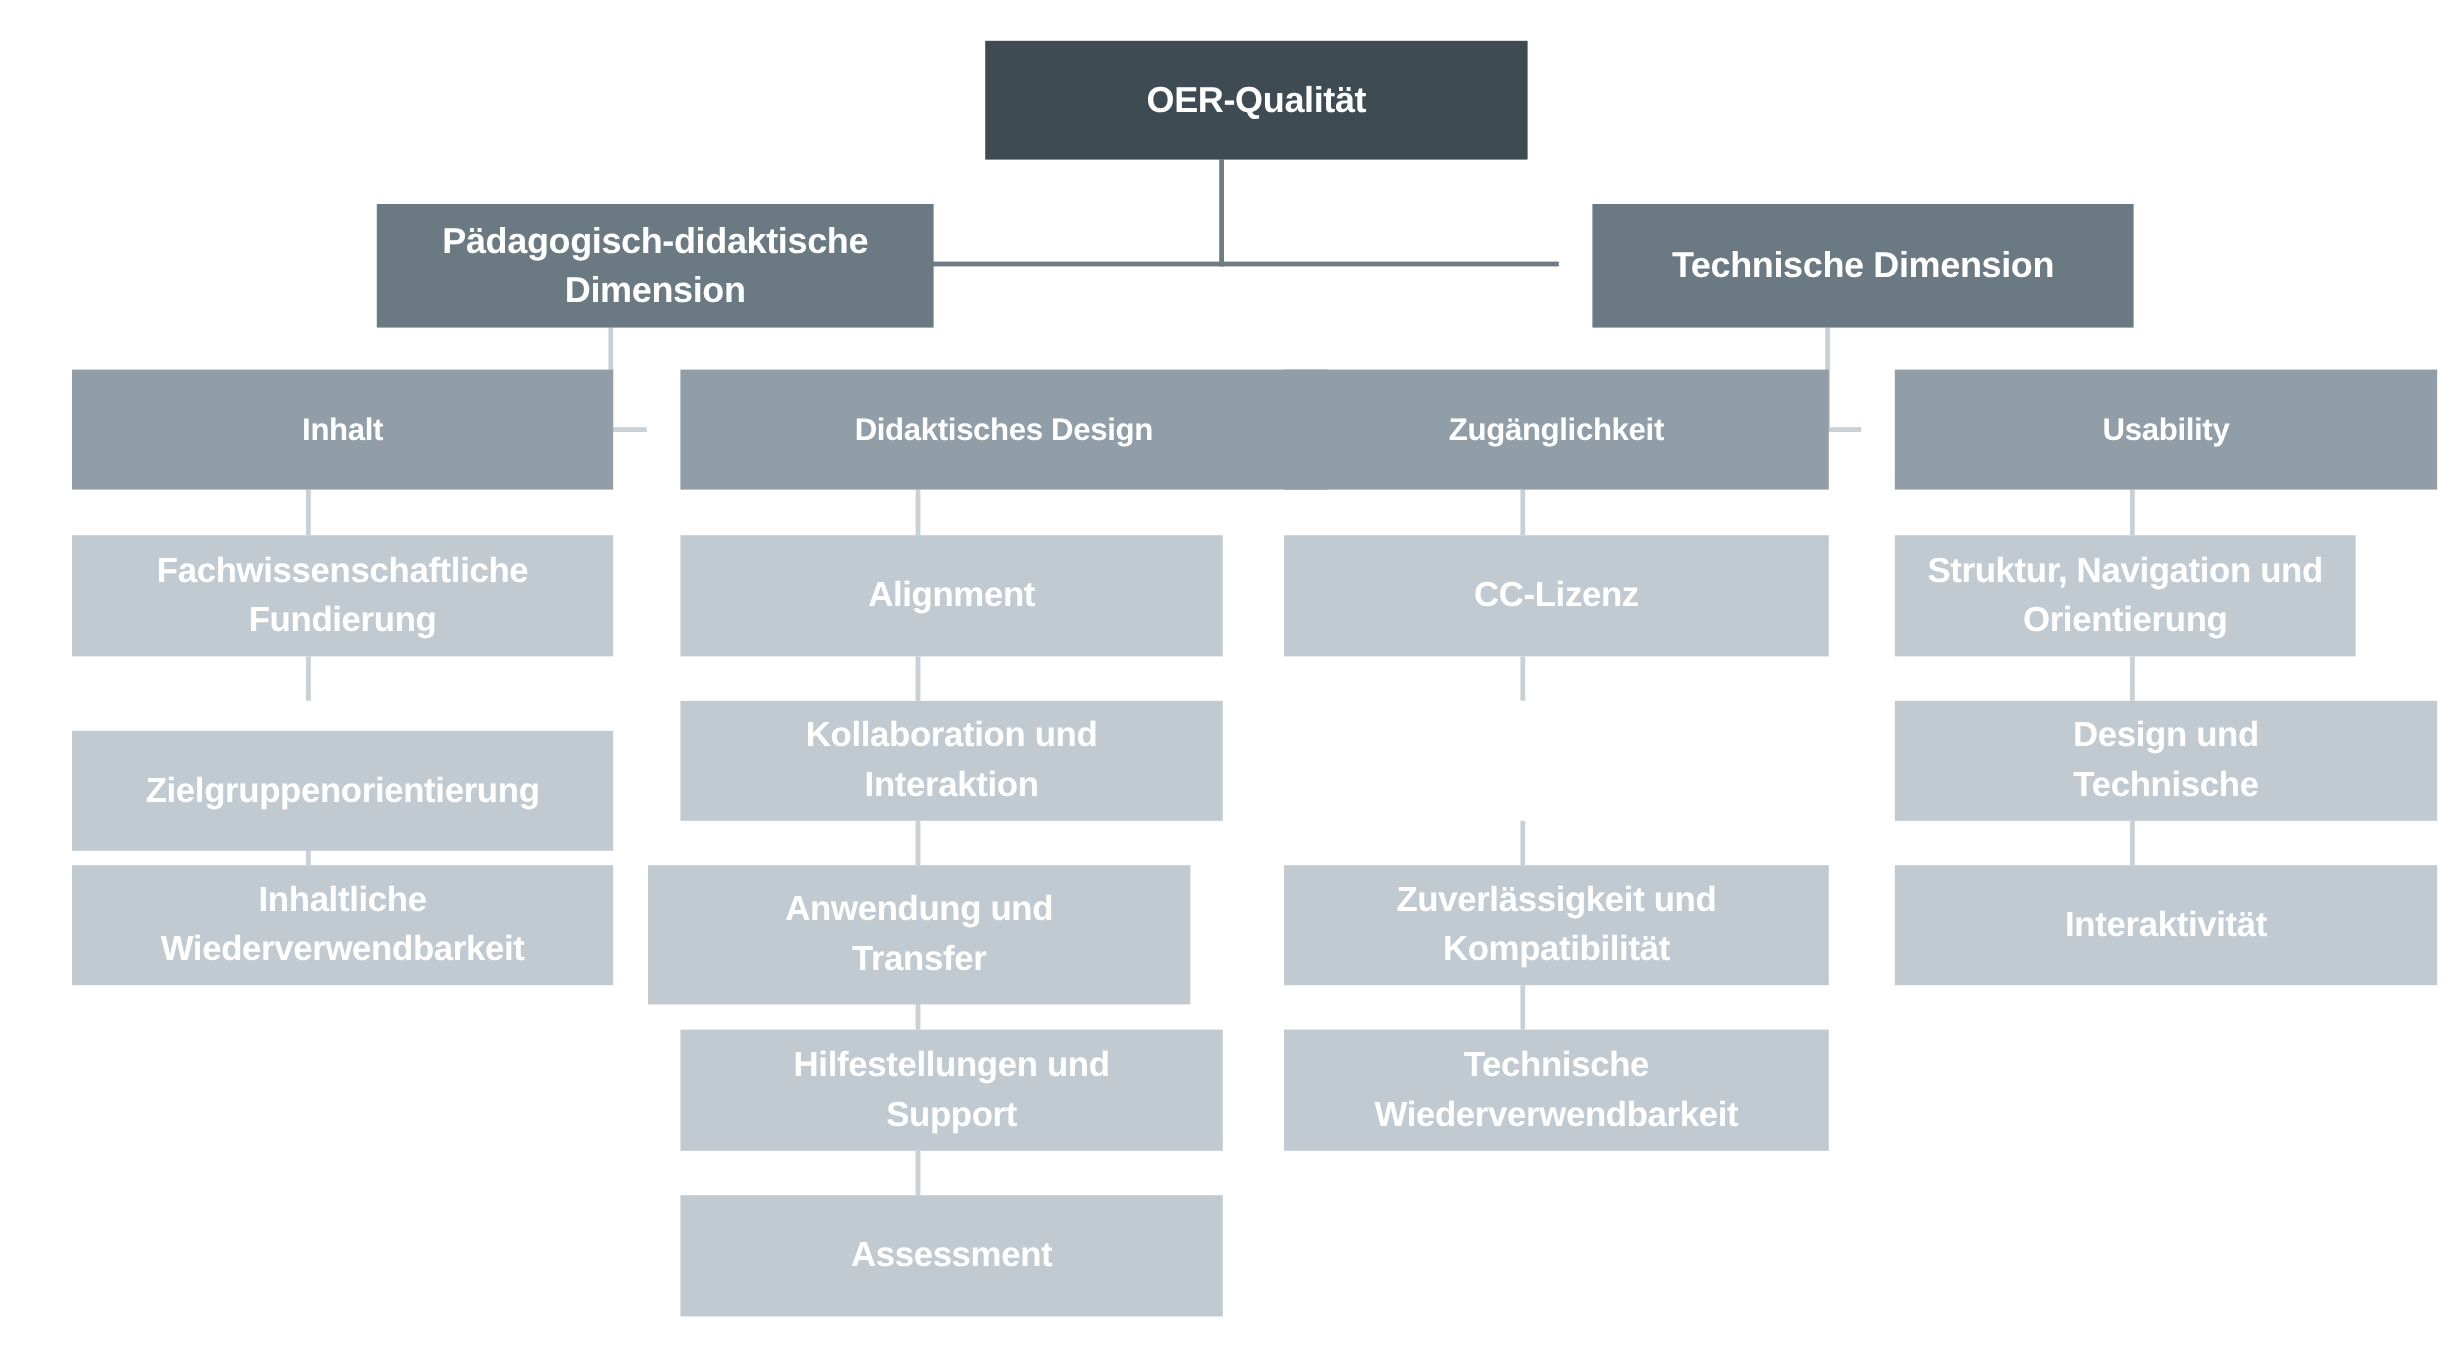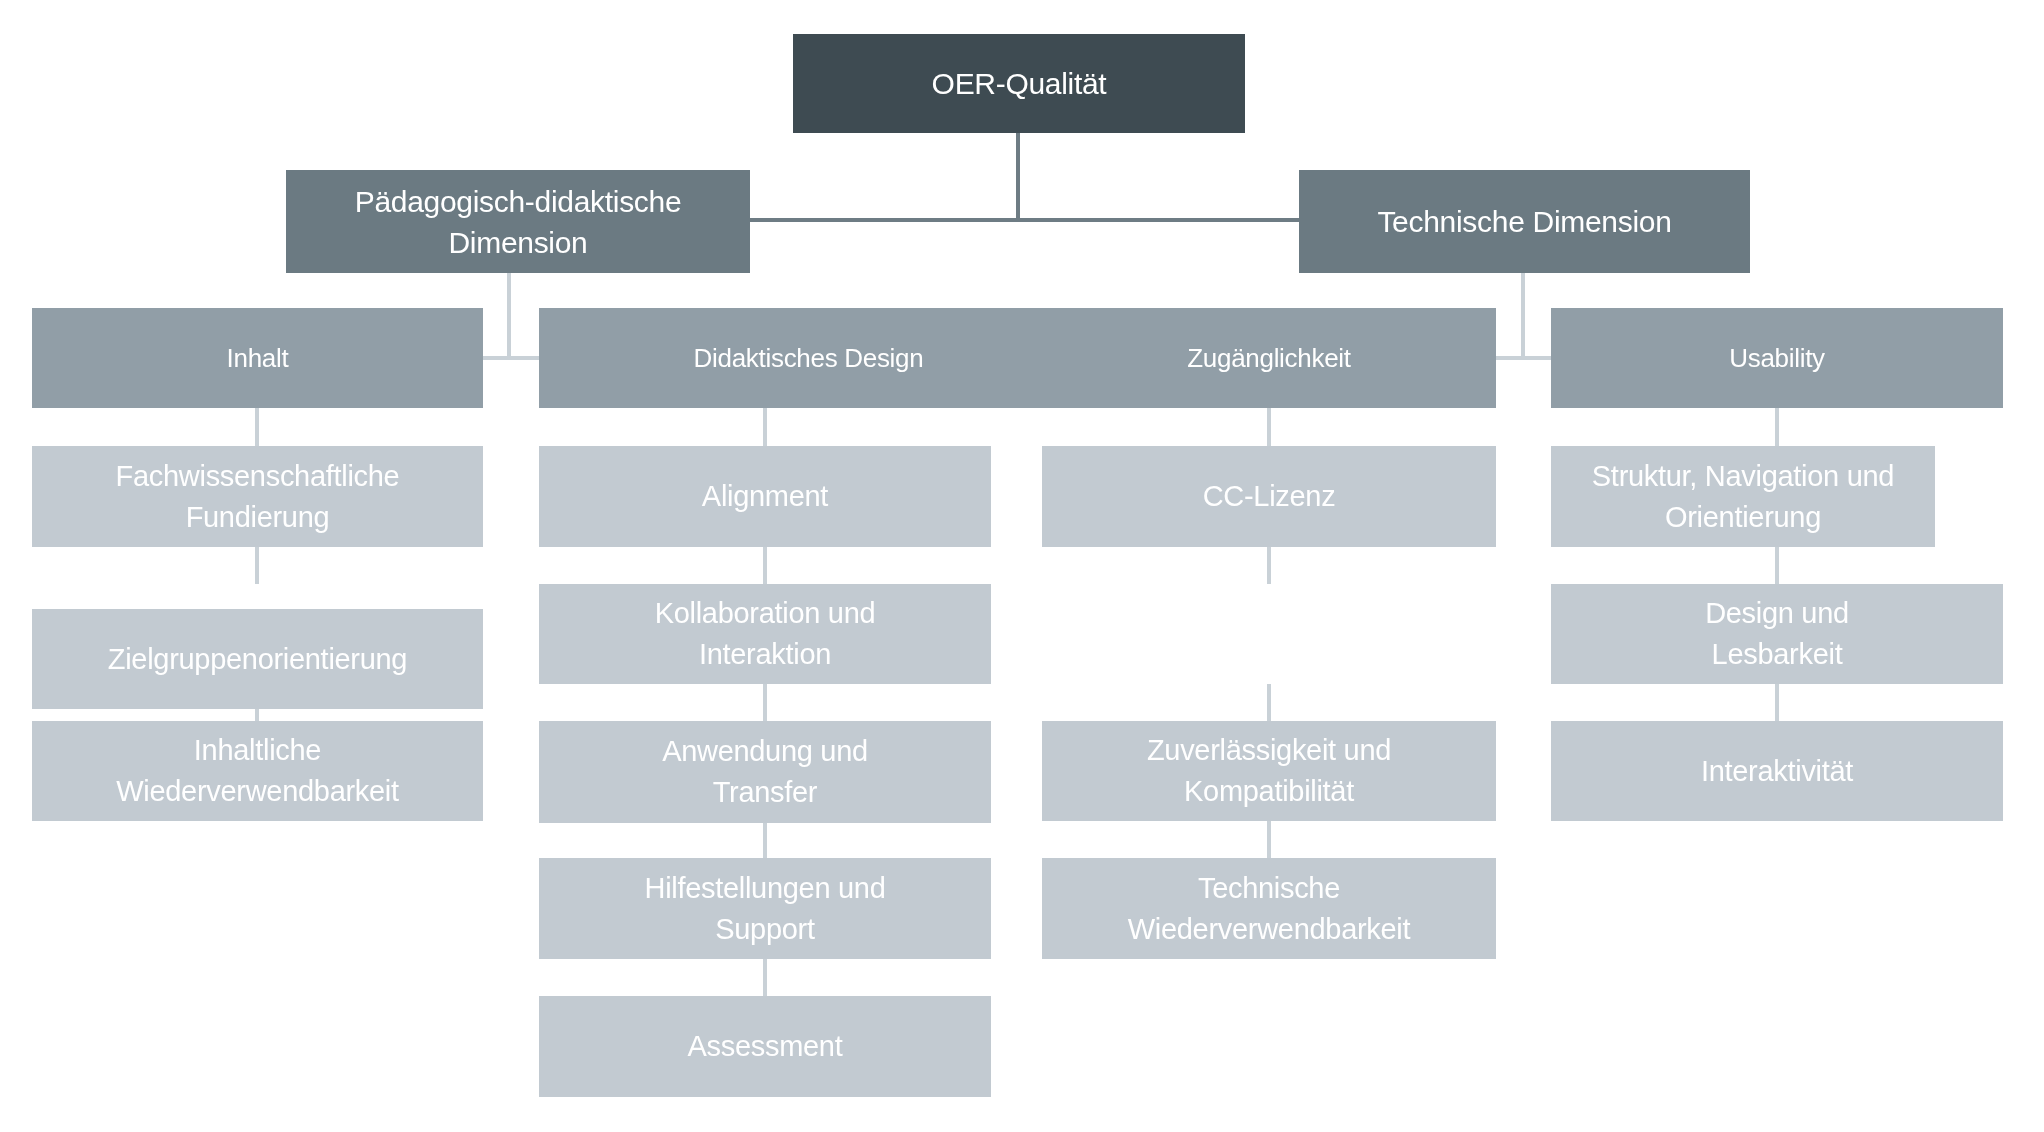--- a/index.html
+++ b/index.html
@@ -19,26 +19,27 @@
     width:2044px;height:1132px;
     background:var(--background);
     font-family:"Liberation Sans", sans-serif;
     overflow:hidden;
   }
   .box{
     position:absolute;
     display:flex;align-items:center;justify-content:center;
     text-align:center;
     color:var(--text);
-    font-weight:normal;
+    font-weight:bold;
     white-space:pre-line;
     line-height:41px;
     letter-spacing:-0.3px;
     padding:0 6px;
     box-sizing:border-box;
+    margin-left:28px;
   }
   .lvl1{background:var(--root-fill);font-size:30px;}
   .lvl2{background:var(--dimension-fill);font-size:30px;}
   .lvl3{background:var(--category-fill);font-size:26px;}
   .lvl4{background:var(--item-fill);font-size:29px;}
   .line{position:absolute;}
   .dark{background:var(--connector-dark);}
   .light{background:var(--connector-light);}
 </style>
 </head>
@@ -86,31 +87,31 @@
 
   <div class="box lvl4" style="left:32px;top:446px;width:451px;height:101px">Fachwissenschaftliche
 Fundierung</div>
   <div class="box lvl4" style="left:32px;top:609px;width:451px;height:100px">Zielgruppenorientierung</div>
   <div class="box lvl4" style="left:32px;top:721px;width:451px;height:100px">Inhaltliche
 Wiederverwendbarkeit</div>
 
   <div class="box lvl4" style="left:539px;top:446px;width:452px;height:101px">Alignment</div>
   <div class="box lvl4" style="left:539px;top:584px;width:452px;height:100px">Kollaboration und
 Interaktion</div>
-  <div class="box lvl4" style="left:539px;top:721px;width:452px;height:102px">Anwendung und
+  <div class="box lvl4" style="left:512px;top:721px;width:452px;height:116px">Anwendung und
 Transfer</div>
   <div class="box lvl4" style="left:539px;top:858px;width:452px;height:101px">Hilfestellungen und
 Support</div>
   <div class="box lvl4" style="left:539px;top:996px;width:452px;height:101px">Assessment</div>
 
   <div class="box lvl4" style="left:1042px;top:446px;width:454px;height:101px">CC-Lizenz</div>
   <div class="box lvl4" style="left:1042px;top:721px;width:454px;height:100px">Zuverlässigkeit und
 Kompatibilität</div>
   <div class="box lvl4" style="left:1042px;top:858px;width:454px;height:101px">Technische
 Wiederverwendbarkeit</div>
 
   <div class="box lvl4" style="left:1551px;top:446px;width:384px;height:101px">Struktur, Navigation und
 Orientierung</div>
   <div class="box lvl4" style="left:1551px;top:584px;width:452px;height:100px">Design und
-Lesbarkeit</div>
+Technische</div>
   <div class="box lvl4" style="left:1551px;top:721px;width:452px;height:100px">Interaktivität</div>
 
 </div>
 
 </body></html>

